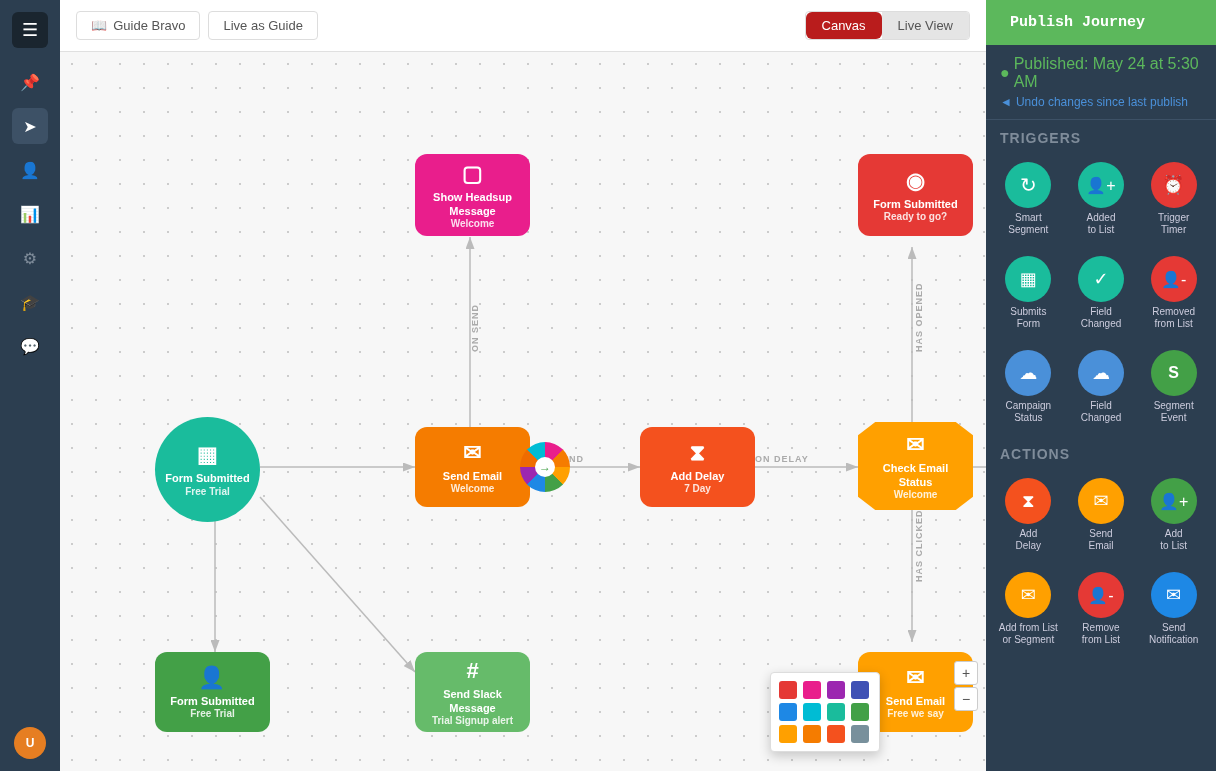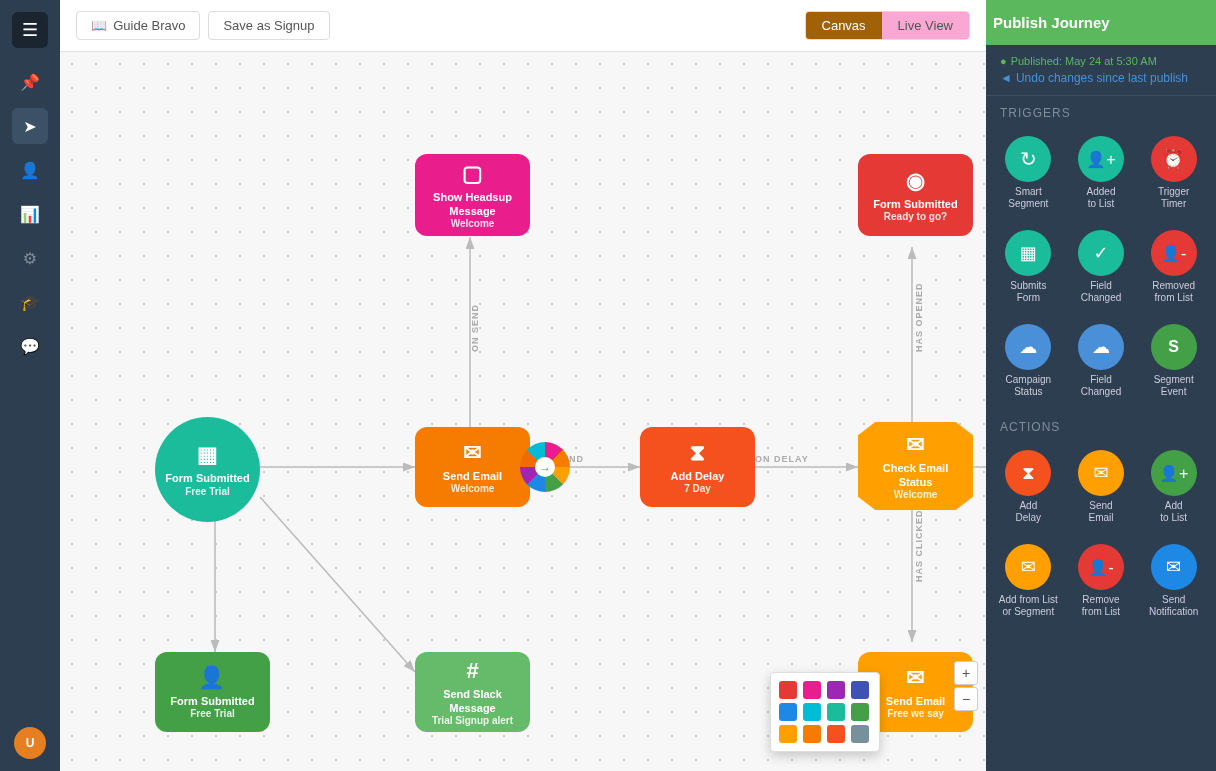--- a/index.html
+++ b/index.html
@@ -77,27 +77,28 @@
     .canvas-toggle {
       display: flex;
       border-radius: 4px;
       overflow: hidden;
       border: 1px solid #ddd;
     }
     .toggle-btn {
       padding: 6px 16px;
       font-size: 13px;
       cursor: pointer;
-      background: #f9a8d4;
+      background: #e5e5e5;
       color: #555;
       border: none;
     }
     .toggle-btn.active {
-      background: #a16207;
+      background: #b91c1c;
       color: white;
+      border-radius: 6px;
     }
 
     
     .canvas {
       flex: 1;
       position: relative;
       overflow: hidden;
       background-image: radial-gradient(circle, #ccc 1px, transparent 1px);
       background-size: 24px 24px;
     }
@@ -107,34 +108,35 @@
       width: 230px;
       background: #2c3e50;
       flex-shrink: 0;
       display: flex;
       flex-direction: column;
       overflow-y: auto;
     }
     .publish-btn {
       background: #5cb85c;
       color: white;
-      padding: 14px 7px;
+      padding: 14px 24px;
       font-size: 15px;
       font-weight: bold;
       cursor: pointer;
       border: none;
       text-align: left;
+      font-family: Liberation Mono, monospace;
     }
     .panel-published {
       padding: 10px 14px;
       border-bottom: 1px solid #3d5166;
     }
     .panel-published .pub-status {
       color: #5cb85c;
-      font-size: 11px;
+      font-size: 16px;
       display: flex; align-items: center; gap: 4px;
     }
     .panel-published .pub-status::before {
       content: '●';
       color: #5cb85c;
     }
     .panel-published .undo-link {
       color: #4a90d9;
       font-size: 12px;
       cursor: pointer;
@@ -148,22 +150,22 @@
       font-size: 14px;
       font-weight: bold;
       cursor: pointer;
       border: none;
       text-align: left;
       margin: 10px;
       border-radius: 4px;
     }
     .panel-section-label {
       color: #7f8c9a;
-      font-size: 12px;
-      font-weight: normal;
+      font-size: 14px;
+      font-weight: bold;
       letter-spacing: 1px;
       padding: 10px 14px 4px;
       text-transform: uppercase;
     }
     .panel-grid {
       display: grid;
       grid-template-columns: repeat(3, 1fr);
       gap: 4px;
       padding: 4px 8px;
     }
@@ -335,21 +337,21 @@
 </nav>
 
 <div class="main-area">
 
   <div class="topbar">
     <button class="topbar-btn">
       <span>📖</span>
       <span>Guide Bravo</span>
     </button>
     <button class="topbar-btn">
-      <span>Save as Signup</span>
+      <span>Live as Guide</span>
     </button>
     <div class="topbar-spacer"></div>
     <div class="canvas-toggle">
       <button class="toggle-btn active">Canvas</button>
       <button class="toggle-btn">Live View</button>
     </div>
   </div>
 
   <div class="canvas">
     <svg class="arrows">

